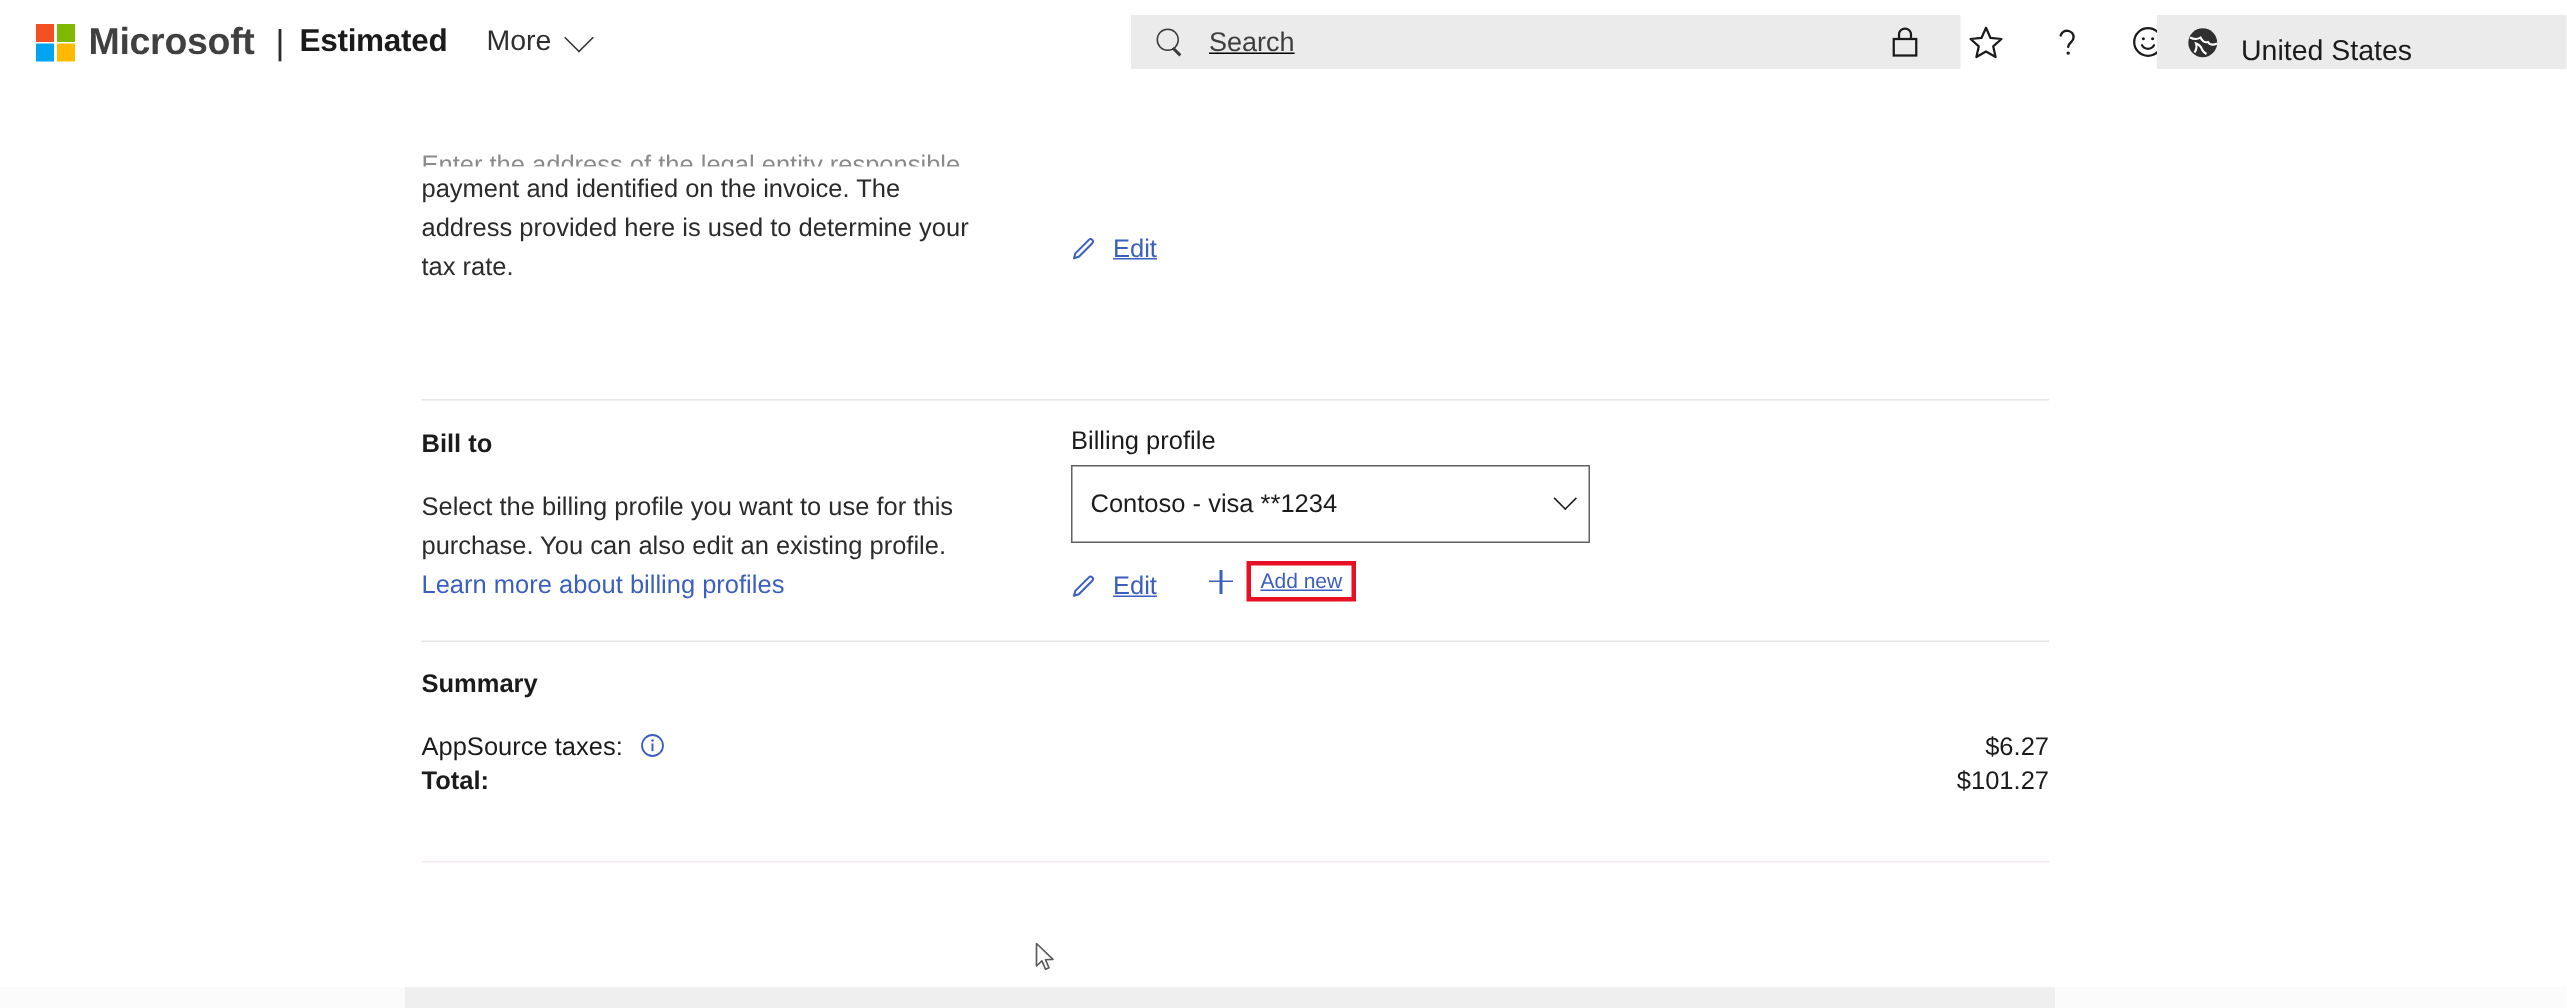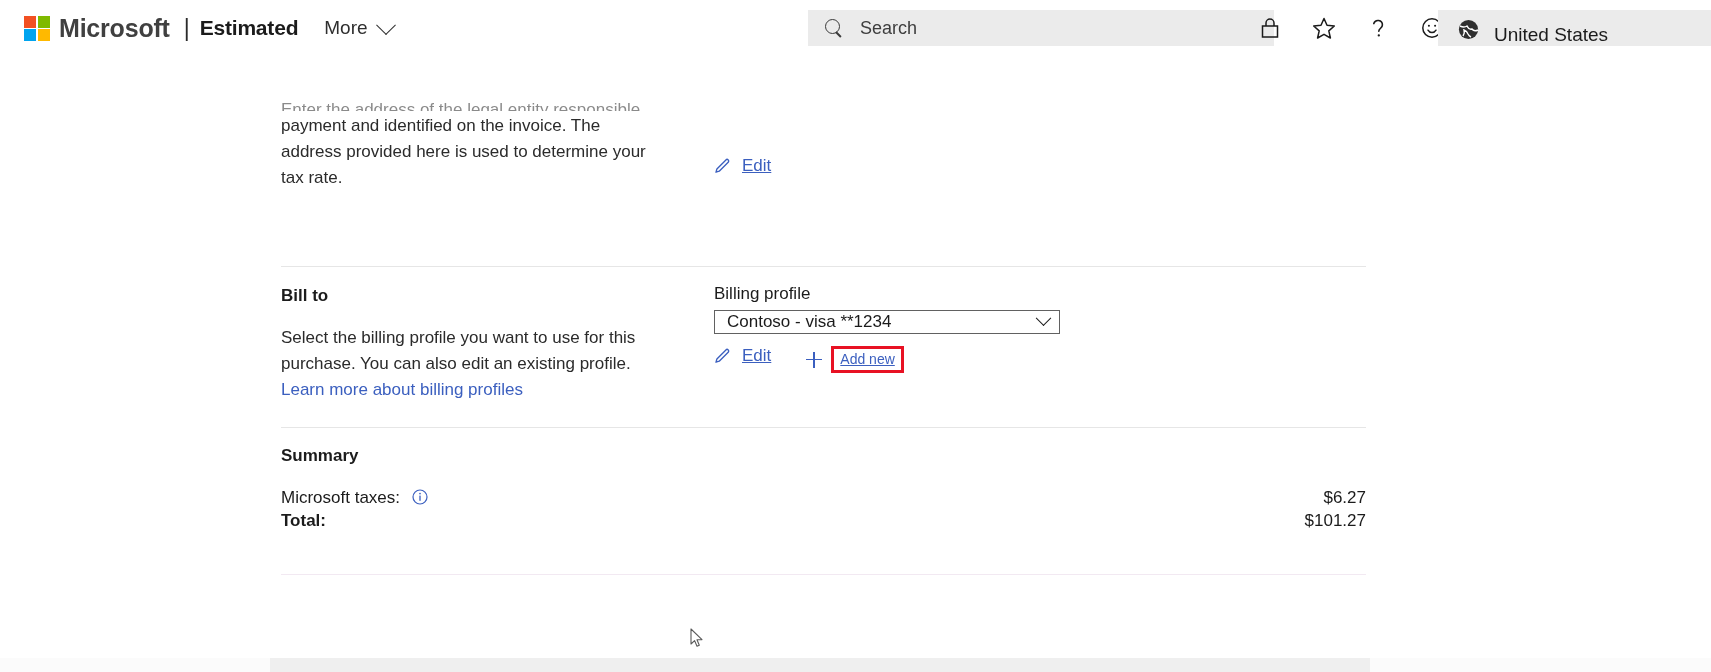--- a/index.html
+++ b/index.html
@@ -54,24 +54,24 @@
   .more-label { font-size: 19px; color: #2f2f2f; }
   .chev {
     margin-left: 11px;
     width: 14px; height: 14px;
     border-right: 1.6px solid #2f2f2f;
     border-bottom: 1.6px solid #2f2f2f;
     transform: rotate(45deg) translate(-2px,-2px);
   }
 
   .search-box {
-    position: absolute; left: 808px; top: 10px;
-    width: 466px; height: 36px;
+    position: absolute; left: 754px; top: 10px;
+    width: 553px; height: 36px;
     background: #ebebeb;
-    display: flex; align-items: center;
+    display: flex; align-items: center; text-decoration: underline;
   }
   .search-icon {
     margin-left: 17px;
     width: 19px; height: 19px;
     position: relative;
   }
   .search-icon::before {
     content:''; position:absolute;
     left:0; top:0;
     width: 13px; height: 13px;
@@ -127,39 +127,39 @@
     font-size: 17px; color: #2b2b2b;
     line-height: 26px; width: 374px;
   }
   .link { color: #3b5fbf; text-decoration: none; }
 
   .field-label {
     font-size: 17px; color: #1b1b1b;
     margin-bottom: 6px;
   }
   .dropdown {
-    width: 346px; height: 24px;
+    width: 346px; height: 52px;
     border: 1px solid #616161;
     background: #ffffff;
     display: flex; align-items: center;
     padding: 0 10px 0 12px;
     cursor: pointer;
   }
   .dropdown .value {
     font-size: 17px; color: #1b1b1b;
     flex: 1; white-space: nowrap; overflow: hidden;
   }
   .dd-chev {
     width: 11px; height: 11px;
     border-right: 1.5px solid #1b1b1b;
     border-bottom: 1.5px solid #1b1b1b;
     transform: rotate(45deg) translate(-3px,-3px);
   }
 
-  .action-row { display: flex; align-items: flex-start; margin-top: 12px; }
+  .action-row { display: flex; align-items: flex-end; margin-top: 12px; }
   .action {
     display: flex; align-items: center;
     cursor: pointer;
   }
   .action .alabel {
     font-size: 17px; color: #3b5fbf;
     text-decoration: underline;
     margin-left: 10px;
   }
   .pencil { width: 18px; height: 18px; }
@@ -358,21 +358,21 @@
     </div>
   </div>
 
   <div class="divider" style="top:371px;"></div>
 
   <div class="col-left" style="top:390px;">
     <div class="sec-title">Summary</div>
   </div>
 
   <div class="summary-row" style="left:281px; top:432px;">
-    <span>Microsoft taxes:</span>
+    <span>AppSource taxes:</span>
     <span class="info-ico">
       <svg width="16" height="16" viewBox="0 0 16 16">
         <circle cx="8" cy="8" r="7" fill="none" stroke="#3b5fbf" stroke-width="1.2"></circle>
         <circle cx="8" cy="4.6" r="0.85" fill="#3b5fbf"></circle>
         <rect x="7.35" y="6.6" width="1.3" height="5.2" fill="#3b5fbf"></rect>
       </svg>
     </span>
   </div>
   <div class="summary-amt" style="left:1166px; top:432px; width:200px;">$6.27</div>
 

